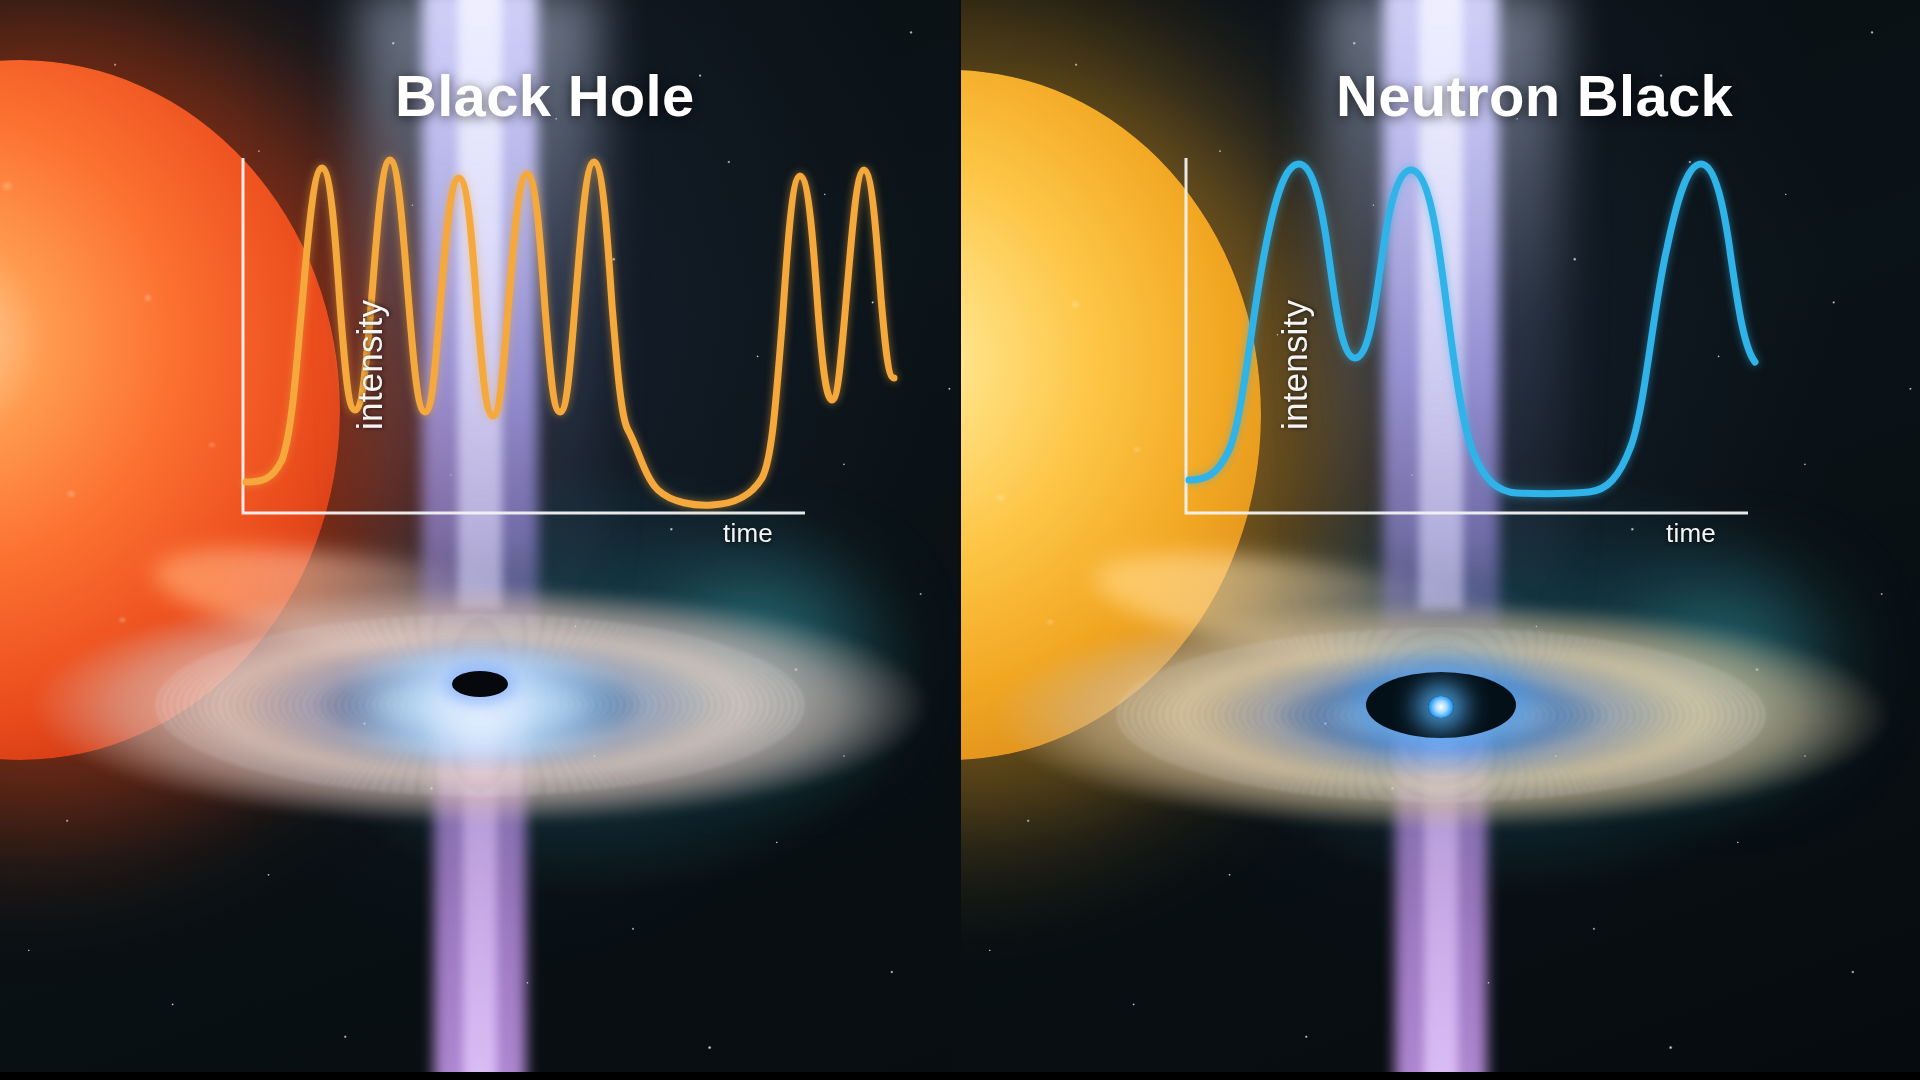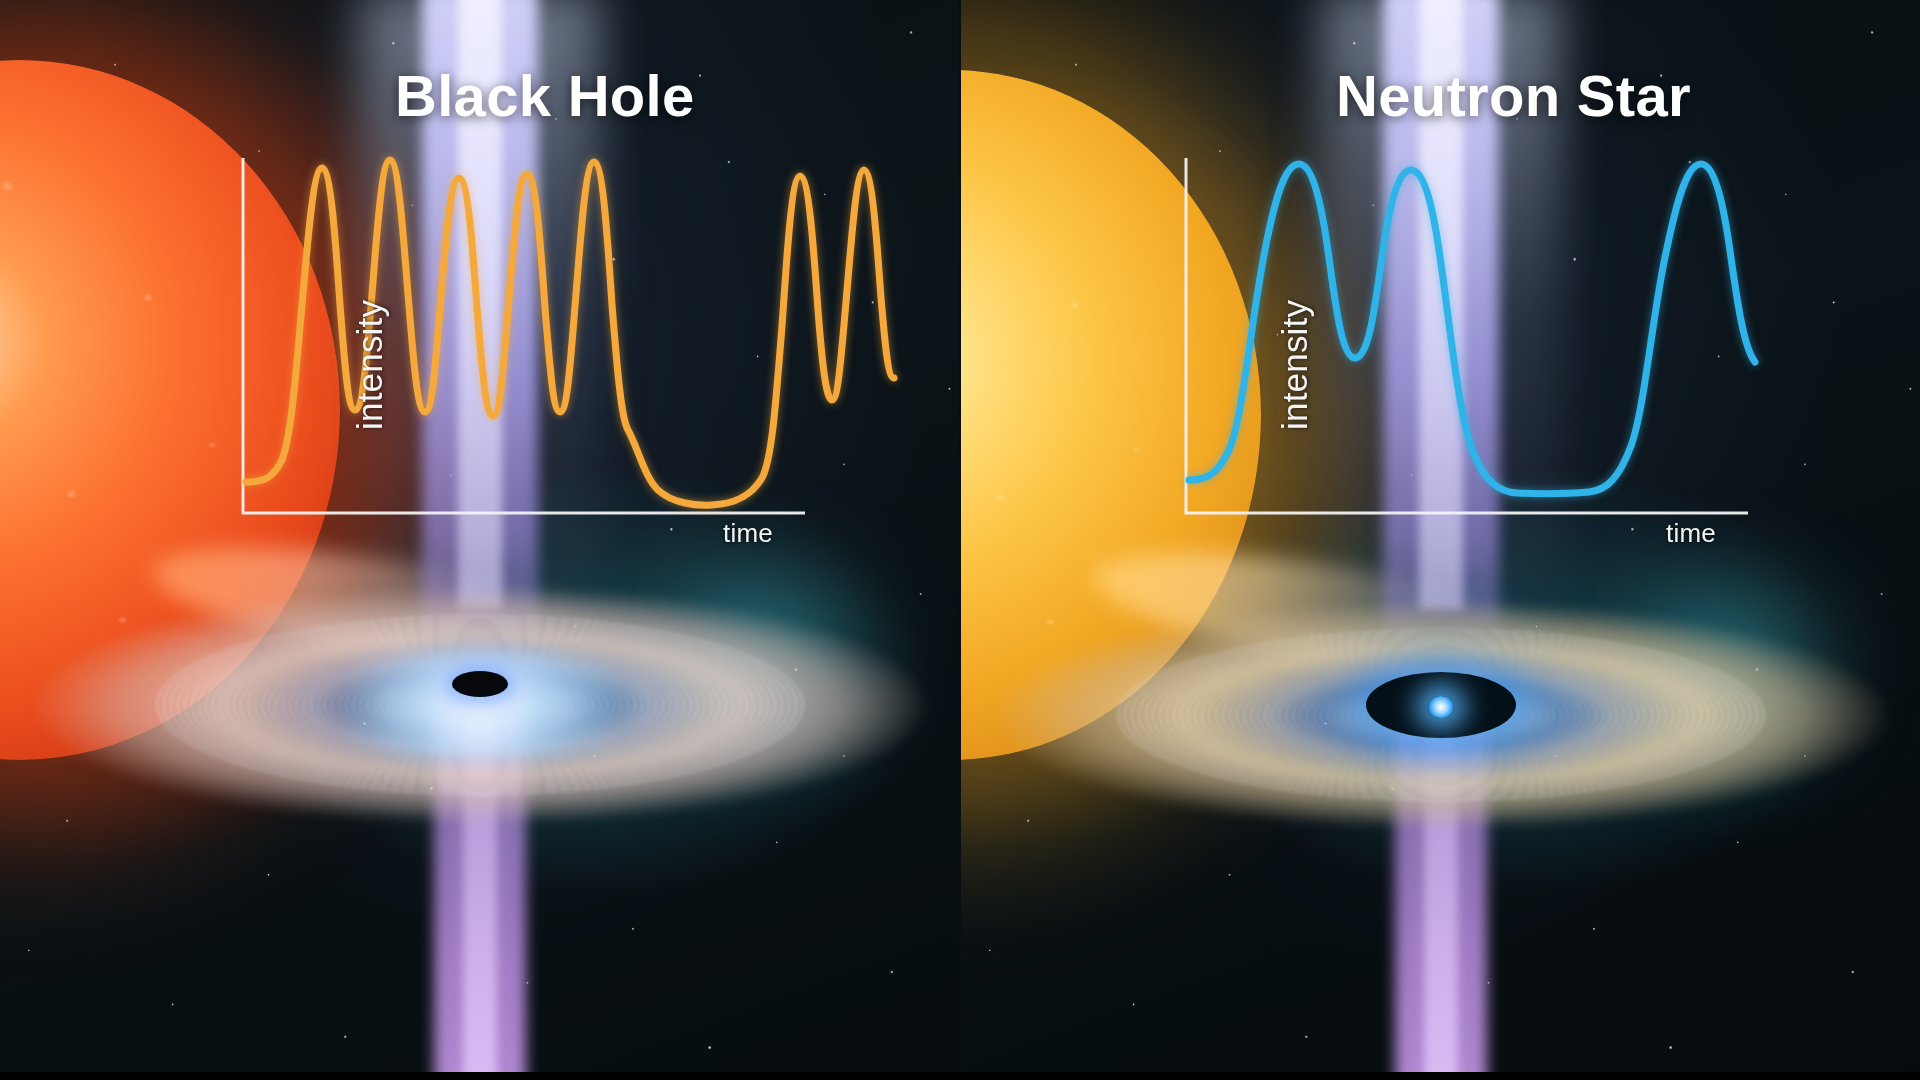--- a/index.html
+++ b/index.html
@@ -302,21 +302,21 @@
     <div class="jet jet-dn-core"></div>
 
     <div class="disk-wrap">
       <div class="disk-outer warm"></div>
       <div class="disk-rings"></div>
       <div class="disk-inner"></div>
       <div class="compact ns-void"></div>
       <div class="compact ns-point"></div>
     </div>
 
-    <div class="panel-title" id="title-ns">Neutron Star</div>
+    <div class="panel-title" id="title-ns">Neutron Black</div>
 
     <div class="plot" id="plot-ns">
       <svg width="680" height="430" viewBox="0 0 680 430">
         <path class="axis-line" d="M 93 28 L 93 383 L 655 383"></path>
         <path class="curve ns" d="M 96 350
                  C 112 350 124 346 136 320
                  C 150 288 158 190 172 120
                  C 182 68 192 34 206 34
                  C 220 34 229 76 236 128
                  C 243 178 249 228 262 228

